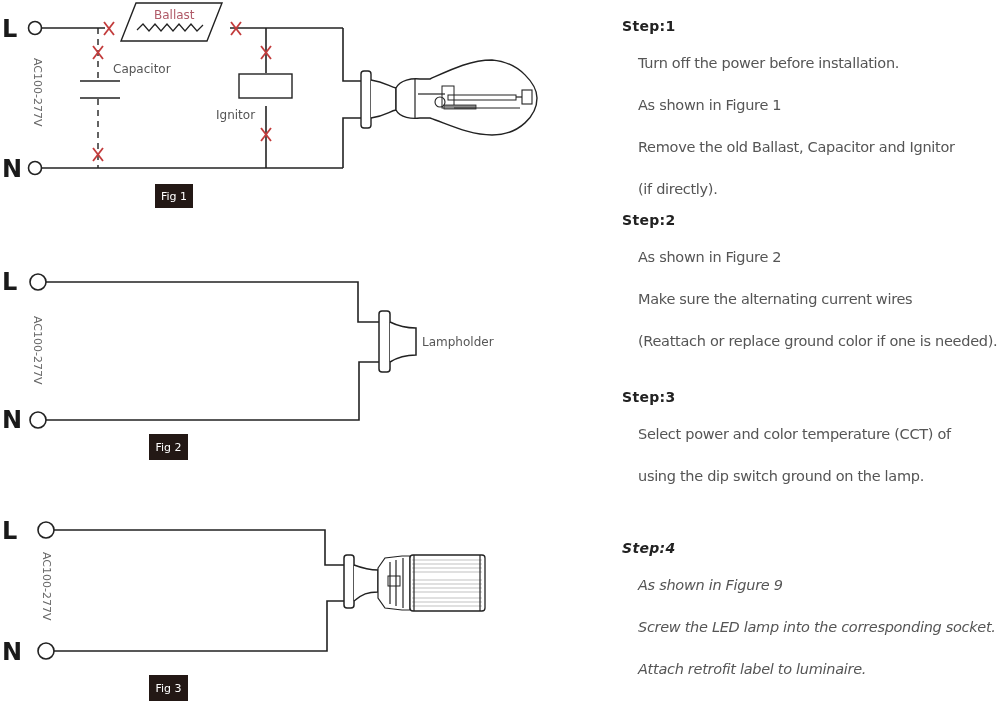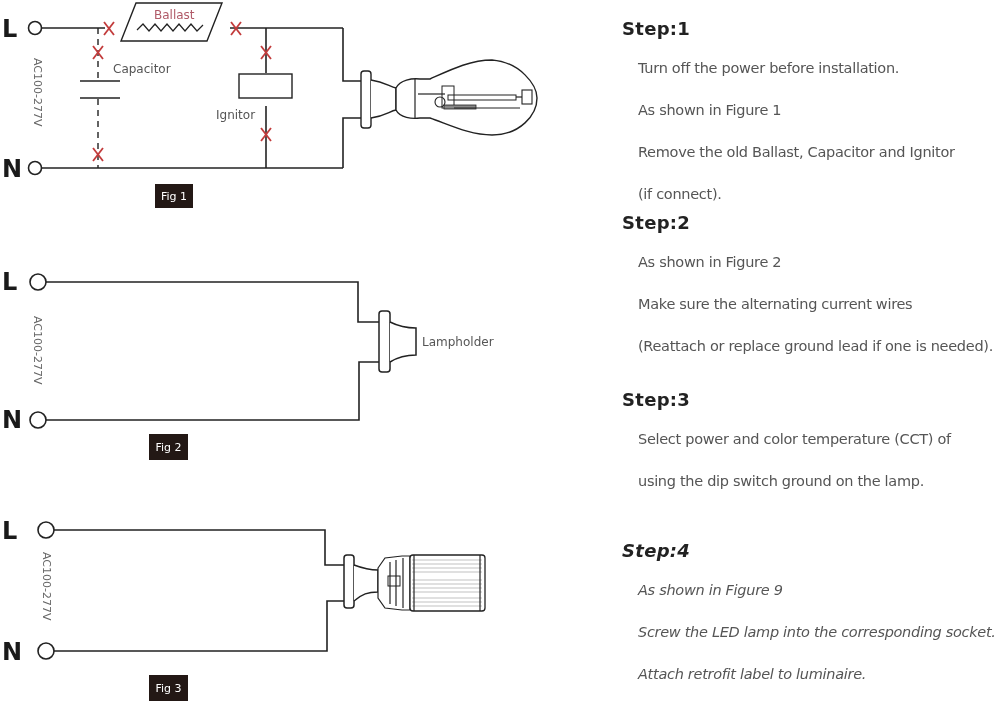--- a/index.html
+++ b/index.html
@@ -8,21 +8,21 @@
   .node-label { font-family: "DejaVu Sans", sans-serif; font-weight: bold; font-size: 24px; fill: #1a1a1a; }
   .volt { font-family: "DejaVu Sans", sans-serif; font-size: 11px; fill: #666; }
   .comp-label { font-family: "DejaVu Sans", sans-serif; font-size: 12px; fill: #555; }
   .ballast-label { font-family: "DejaVu Sans", sans-serif; font-size: 12px; fill: #b05a68; }
   .fig-text { font-family: "DejaVu Sans", sans-serif; font-size: 11px; fill: #ffffff; }
   .wire { stroke: #222; stroke-width: 1.6; fill: none; }
   .thin { stroke: #222; stroke-width: 1.2; fill: none; }
   .xmark { stroke: #c23b3b; stroke-width: 1.8; }
   .steps { position: absolute; left: 622px; top: 0; width: 378px; }
   .step { position: absolute; left: 0; }
-  .step h2 { margin: 0; font-family: "DejaVu Sans", sans-serif; font-weight: bold; font-size: 18px; color: #222; letter-spacing: 0.3px; }
+  .step h2 { margin: 0; font-family: "DejaVu Sans", sans-serif; font-weight: bold; font-size: 14px; color: #222; letter-spacing: 0.3px; }
   .step p { margin: 16px; font-family: "DejaVu Sans", sans-serif; font-size: 14.5px; color: #555; line-height: 26px; white-space: nowrap; letter-spacing: -0.3px; }
 </style>
 </head>
 <body>
 
 <svg class="diagram" width="600" height="704" viewBox="0 0 600 704">
 
   <g>
     <text class="node-label" x="2" y="37">L</text>
     <circle cx="35" cy="28" r="6.5" fill="#fff" stroke="#222" stroke-width="1.6"></circle>
@@ -164,27 +164,27 @@
     <text class="fig-text" x="168.5" y="692" text-anchor="middle">Fig 3</text>
   </g>
 </svg>
 
 <div class="steps">
   <div class="step" style="top:18px;">
     <h2>Step:1</h2>
     <p>Turn off the power before installation.</p>
     <p>As shown in Figure 1</p>
     <p>Remove the old Ballast, Capacitor and Ignitor</p>
-    <p>(if connect).</p>
+    <p>(if directly).</p>
   </div>
   <div class="step" style="top:212px;">
     <h2>Step:2</h2>
     <p>As shown in Figure 2</p>
     <p>Make sure the alternating current wires</p>
-    <p>(Reattach or replace ground lead if one is needed).</p>
+    <p>(Reattach or replace ground color if one is needed).</p>
   </div>
   <div class="step" style="top:389px;">
     <h2>Step:3</h2>
     <p>Select power and color temperature (CCT) of</p>
     <p>using the dip switch ground on the lamp.</p>
   </div>
   <div class="step" style="top:540px;font-style:italic;">
     <h2>Step:4</h2>
     <p>As shown in Figure 9</p>
     <p>Screw the LED lamp into the corresponding socket.</p>

